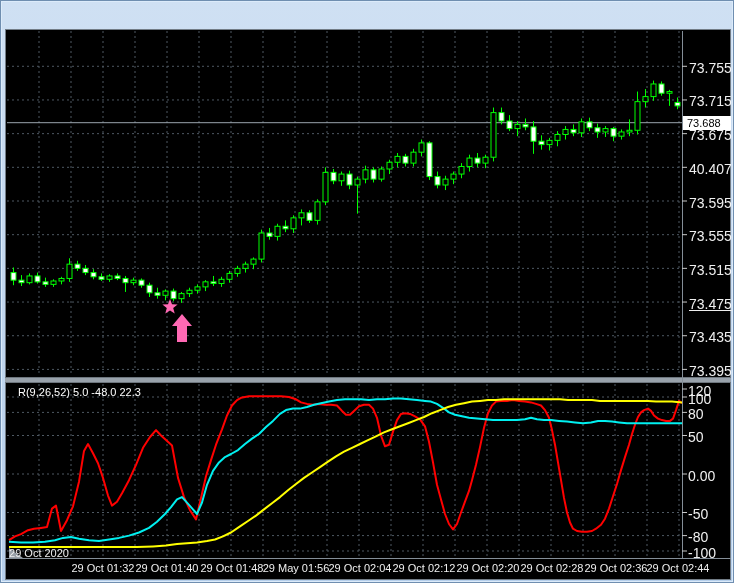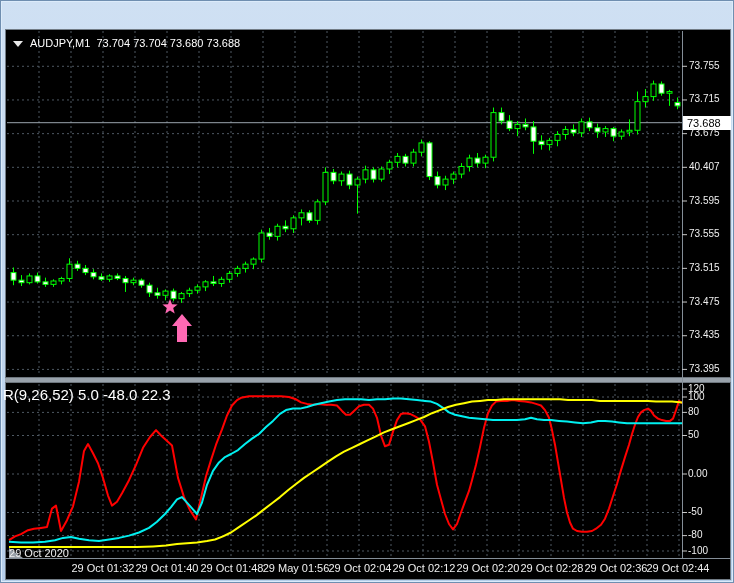--- a/index.html
+++ b/index.html
@@ -25,26 +25,26 @@
   .cap-btn.cls{right:20px;width:36px;border-color:#a33a22;
            background:linear-gradient(#f6c4b6,#e59078 45%,#d06починок0 50%,#dc8b73);}
   .cap-btn.cls{background:linear-gradient(#f6c4b6,#e59078 45%,#cf6a50 50%,#dc8b73);}
   .glyph-min{width:12px;height:3px;background:#3b4754;margin-top:8px;}
   .glyph-max{width:9px;height:8px;border:1px solid #3b4754;border-top-width:3px;}
   .glyph-cls{color:#fdf4f1;font-size:12px;font-weight:700;text-shadow:0 1px 1px #7c2413;line-height:1;}
   .client{position:absolute;left:4px;top:28px;width:726px;height:551px;background:#000;
           outline:1px solid #727c86;outline-offset:-1px;}
   .client svg{position:absolute;left:0;top:0;}
   .labels{position:absolute;left:0;top:0;width:734px;height:583px;pointer-events:none;}
-  .ax{position:absolute;font-size:10px;color:#efefef;white-space:pre;}
+  .ax{position:absolute;font-size:14px;color:#efefef;white-space:pre;}
   .tlab{position:absolute;font-size:11px;color:#efefef;white-space:pre;transform:translateX(-50%);}
   .ohlc{position:absolute;left:12px;top:36px;font-size:11px;color:#fff;white-space:pre;}
   .tri{display:inline-block;width:0;height:0;border-left:5px solid transparent;
        border-right:5px solid transparent;border-top:6px solid #e8e8e8;margin-right:7px;}
-  .indlab{position:absolute;left:2px;top:385px;font-size:15px;color:#fff;white-space:pre;}
+  .indlab{position:absolute;left:17px;top:385px;font-size:11px;color:#fff;white-space:pre;}
   .pbox{position:absolute;left:682px;width:48px;height:14px;background:#fff;color:#000;
         font-size:11px;line-height:14px;padding-left:4px;}
 </style>
 </head>
 <body>
 
 <div class="win">
 
   <div class="client">
     <svg width="726" height="551" viewBox="4 28 726 551">
@@ -302,32 +302,31 @@
         <line x1="681" y1="434.5" x2="686" y2="434.5" stroke="#c8c8c8"></line>
         <line x1="681" y1="473" x2="686" y2="473" stroke="#c8c8c8"></line>
         <line x1="681" y1="511.5" x2="686" y2="511.5" stroke="#c8c8c8"></line>
         <line x1="681" y1="534.6" x2="686" y2="534.6" stroke="#c8c8c8"></line>
         <line x1="681" y1="550" x2="686" y2="550" stroke="#c8c8c8"></line>
         <polygon points="8,547 22,557 8,557" fill="#98a0a8"></polygon>
       </svg>
   </div>
 
   <div class="labels">
-    <div class="ohlc"><span class="tri"></span><span>AUDJPY,M1  73.704 73.704 73.680 73.688</span></div>
     <div class="indlab">R(9,26,52) 5.0 -48.0 22.3</div>
     <div class="pbox" id="pbox" style="top: 114.7px;">73.688</div>
     <div id="gen-labels">
         <div class="ax" style="left: 688px; top: 58.786px;">73.755</div>
         <div class="ax" style="left: 688px; top: 92.466px;">73.715</div>
         <div class="ax" style="left: 688px; top: 126.146px;">73.675</div>
         <div class="ax" style="left: 688px; top: 159.826px;">40.407</div>
         <div class="ax" style="left: 688px; top: 193.506px;">73.595</div>
         <div class="ax" style="left: 688px; top: 227.186px;">73.555</div>
         <div class="ax" style="left: 688px; top: 260.866px;">73.515</div>
-        <div class="ax" style="left: 688px; top: 294.546px;">73.475</div>
+        <div class="ax" style="left: 688px; top: 294.546px; text-decoration: underline;">73.475</div>
         <div class="ax" style="left: 688px; top: 328.226px;">73.435</div>
         <div class="ax" style="left: 688px; top: 361.906px;">73.395</div>
         <div class="ax" style="left: 687px; top: 381.5px;">120</div>
         <div class="ax" style="left: 687px; top: 389.5px;">100</div>
         <div class="ax" style="left: 687px; top: 404.9px;">80</div>
         <div class="ax" style="left: 687px; top: 428px;">50</div>
         <div class="ax" style="left: 687px; top: 466.5px;">0.00</div>
         <div class="ax" style="left: 687px; top: 505px;">-50</div>
         <div class="ax" style="left: 687px; top: 528.1px;">-80</div>
         <div class="ax" style="left: 687px; top: 543.5px;">-100</div>

